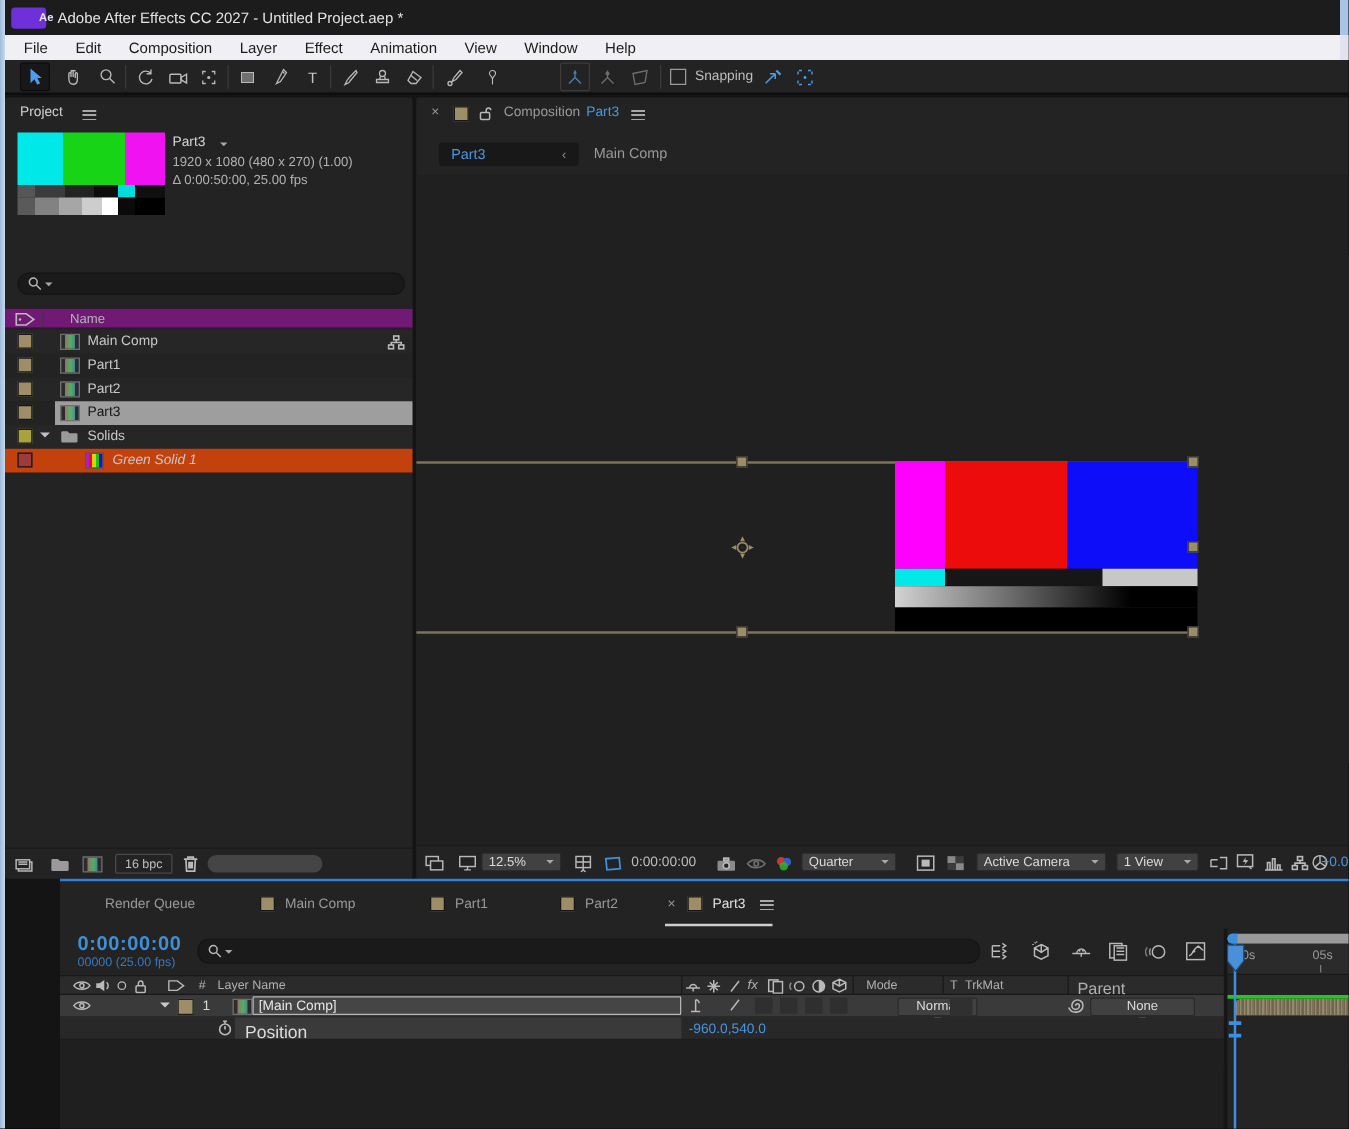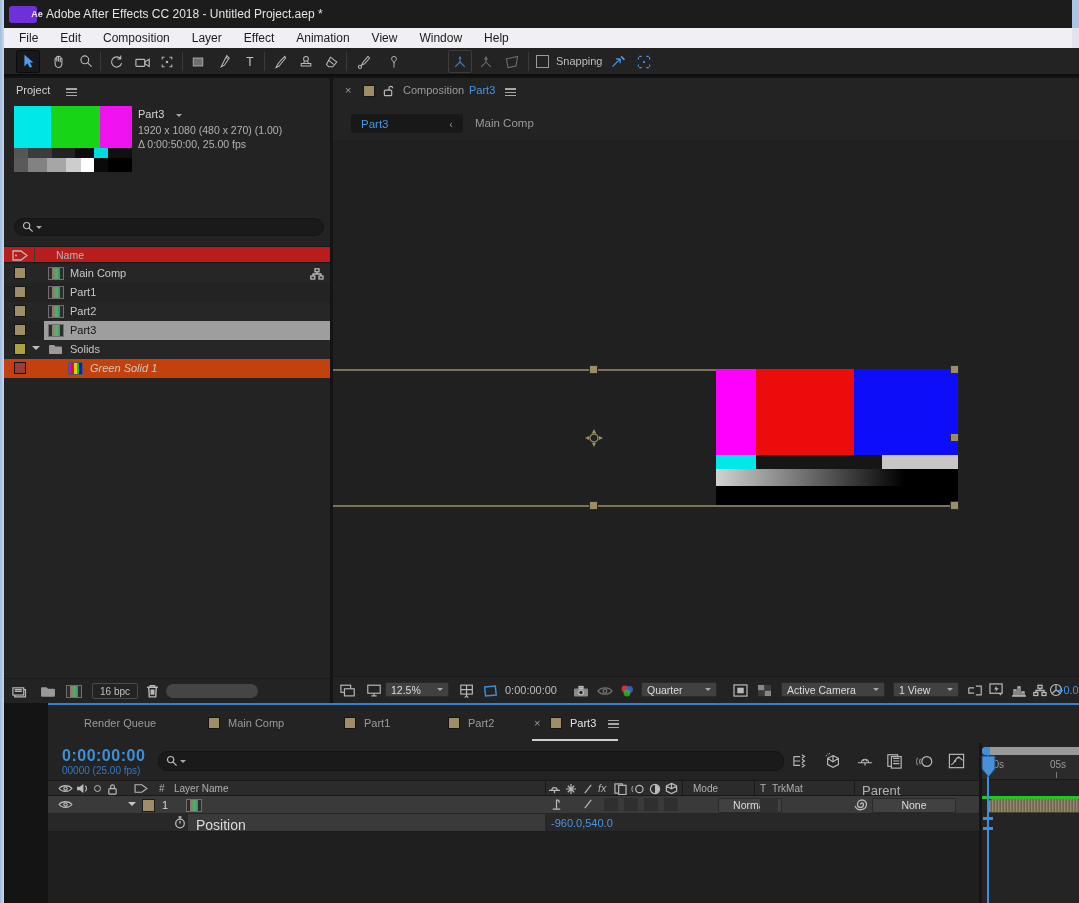--- a/index.html
+++ b/index.html
@@ -42,21 +42,21 @@
 <body>
 
 <div class="screen">
 
   <div class="abs" style="left:0;top:0;width:4px;height:903px;background:linear-gradient(90deg,#9fb9d8,#c6d9ef);z-index:50;"></div>
   <div class="abs" style="right:0;top:0;width:7px;height:28px;background:#a9c4e4;z-index:50;"></div>
   <div class="abs" style="right:0;top:28px;width:7px;height:20px;background:#e2e3ee;z-index:50;"></div>
 
   <div class="abs titlebar">
     <div class="appicon">Ae</div>
-    <div class="wtitle">Adobe After Effects CC 2018 - Untitled Project.aep *</div>
+    <div class="wtitle">Adobe After Effects CC 2027 - Untitled Project.aep *</div>
   </div>
 
   <div class="abs menubar">
     <span class="menu-item">File</span>
     <span class="menu-item">Edit</span>
     <span class="menu-item">Composition</span>
     <span class="menu-item">Layer</span>
     <span class="menu-item">Effect</span>
     <span class="menu-item">Animation</span>
     <span class="menu-item">View</span>
@@ -194,21 +194,21 @@
     <span class="abs" style="left:134px;top:60px;font-size:10.5px;color:#b2b2b2;white-space:nowrap;">Δ 0:00:50:00, 25.00 fps</span>
 
     <div class="abs searchbox" style="left:10px;top:140px;width:310px;height:18px;">
       <svg class="ic" width="12" height="12" viewBox="0 0 13 13">
           <circle cx="5" cy="5" r="3.4"></circle>
           <path d="M7.6 7.6 L11.5 11.5"></path>
         </svg>
       <div class="chev" style="margin-left:2px;"></div>
     </div>
 
-    <div class="abs" style="left:0;top:168px;width:326px;height:17px;background:#b91c1c;border-top:1px solid #1a1a1a;border-bottom:1px solid #1a1a1a;">
+    <div class="abs" style="left:0;top:168px;width:326px;height:17px;background:#701a75;border-top:1px solid #1a1a1a;border-bottom:1px solid #1a1a1a;">
       <svg class="ic" width="16" height="13" viewBox="0 0 16 13" style="position:absolute;left:8px;top:2px;">
           <path d="M1 2 H9 L15 6.5 L9 11 H1 Z"></path>
           <circle cx="4" cy="6.5" r="1" fill="#b9b9b9" stroke="none"></circle>
         </svg>
       <div class="abs" style="left:30px;top:2px;width:1px;height:13px;background:#3a3a3a;"></div>
       <span class="abs" style="left:52px;top:2px;font-size:10.5px;color:#b5b5b5;">Name</span>
     </div>
 
     <div class="abs" style="left:0;top:186px;width:326px;height:19px;background:#262626;">
       <div class="swatch abs" style="left:10px;top:3px;background:#9d8e68;"></div>
@@ -522,20 +522,23 @@
 
     <div class="abs" style="left:0;top:91px;width:931px;height:18px;background:#3a3a3a;border-bottom:1px solid #262626;">
       <svg class="ic" width="15" height="11" viewBox="0 0 16 12" style="position:absolute;left:10px;top:3px;">
           <path d="M1 6 C4 1.8 12 1.8 15 6 C12 10.2 4 10.2 1 6 Z"></path>
           <circle cx="8" cy="6" r="1.8"></circle>
         </svg>
       <div class="abs" style="left:80px;top:6px;width:0;height:0;border:4.5px solid transparent;border-top-color:#c8c8c8;"></div>
       <div class="abs" style="left:94px;top:2.5px;width:13px;height:13px;background:#9d8e68;border:1px solid #1c1c1c;"></div>
       <span class="abs" style="left:114px;top:3px;font-size:11px;color:#d6d6d6;">1</span>
       <div class="compicon abs" style="left:138px;top:2.5px;"></div>
+      <div class="abs" style="left:154px;top:1px;width:343px;height:15px;background:#454545;border:1px solid #b5b5b5;border-radius:1px;display:flex;align-items:center;padding-left:4px;">
+        <span style="font-size:11px;color:#e6e6e6;">[Main Comp]</span>
+      </div>
       <svg class="ic" width="13" height="13" viewBox="0 0 14 14" style="position:absolute;left:502px;top:2px;">
           <path d="M7 2 V12 M3 12 H11 M7 2 a3 3 0 0 1 3 3"></path>
         </svg>
       <svg class="ic" width="12" height="12" viewBox="0 0 13 13" style="position:absolute;left:534px;top:2px;">
           <path d="M10 2 L3 11"></path>
         </svg>
       <div class="abs" style="left:556px;top:2px;width:14px;height:13px;background:#2f2f2f;"></div>
       <div class="abs" style="left:576px;top:2px;width:14px;height:13px;background:#2f2f2f;"></div>
       <div class="abs" style="left:596px;top:2px;width:14px;height:13px;background:#2f2f2f;"></div>
       <div class="abs" style="left:616px;top:2px;width:14px;height:13px;background:#2f2f2f;"></div>

